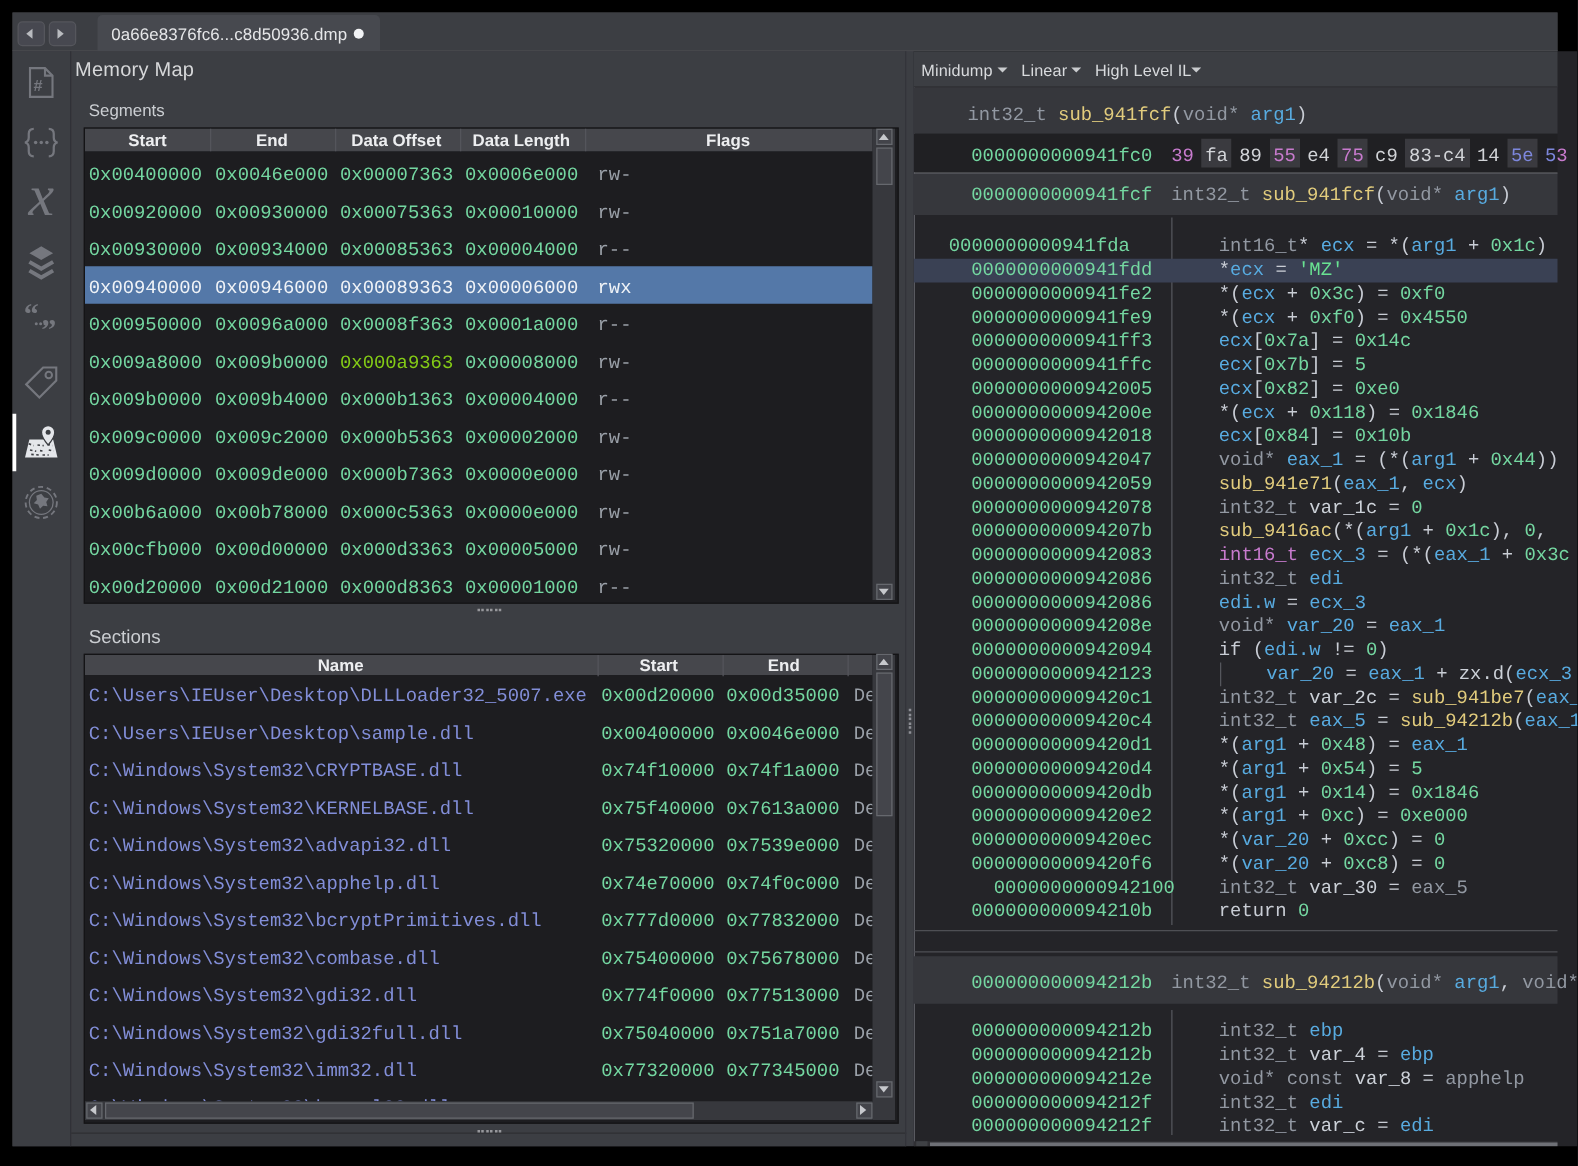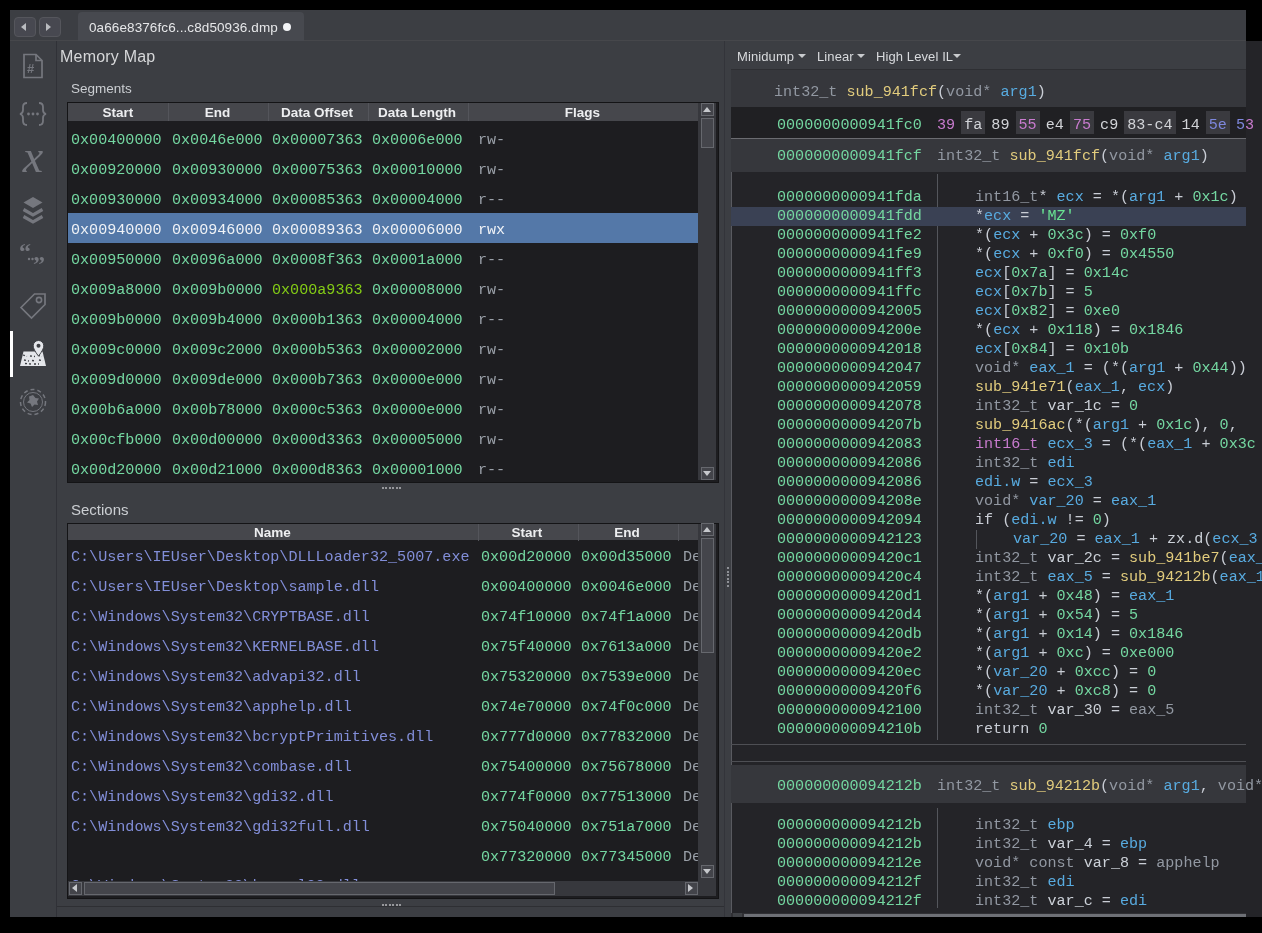--- a/index.html
+++ b/index.html
@@ -199,20 +199,21 @@
 <div class="abs mono g" style="left:581px;top:758.2px;height:19px;line-height:19px;">0x75678000</div>
 <div class="abs mono" style="left:683px;top:758.2px;height:19px;line-height:19px;color:#9aa0a8;width:15px;overflow:hidden;">De</div>
 <div class="abs mono sec" style="left:71px;top:788.2px;height:19px;line-height:19px;">C:\Windows\System32\gdi32.dll</div>
 <div class="abs mono g" style="left:481px;top:788.2px;height:19px;line-height:19px;">0x774f0000</div>
 <div class="abs mono g" style="left:581px;top:788.2px;height:19px;line-height:19px;">0x77513000</div>
 <div class="abs mono" style="left:683px;top:788.2px;height:19px;line-height:19px;color:#9aa0a8;width:15px;overflow:hidden;">De</div>
 <div class="abs mono sec" style="left:71px;top:818.2px;height:19px;line-height:19px;">C:\Windows\System32\gdi32full.dll</div>
 <div class="abs mono g" style="left:481px;top:818.2px;height:19px;line-height:19px;">0x75040000</div>
 <div class="abs mono g" style="left:581px;top:818.2px;height:19px;line-height:19px;">0x751a7000</div>
 <div class="abs mono" style="left:683px;top:818.2px;height:19px;line-height:19px;color:#9aa0a8;width:15px;overflow:hidden;">De</div>
+<div class="abs mono sec" style="left:71px;top:848.2px;height:19px;line-height:19px;">C:\Windows\System32\imm32.dll</div>
 <div class="abs mono g" style="left:481px;top:848.2px;height:19px;line-height:19px;">0x77320000</div>
 <div class="abs mono g" style="left:581px;top:848.2px;height:19px;line-height:19px;">0x77345000</div>
 <div class="abs mono" style="left:683px;top:848.2px;height:19px;line-height:19px;color:#9aa0a8;width:15px;overflow:hidden;">De</div>
 <div class="abs" style="left:68px;top:878.5px;width:630px;height:2.5px;overflow:hidden;">
       <div class="mono sec" style="position:absolute;left:3px;top:-2px;height:19px;line-height:19px;">C:\Windows\System32\kernel32.dll</div>
     </div>
 <div class="abs" style="left:698px;top:524px;width:18px;height:372px;background:#37383d;"></div>
 <div class="abs" style="left:700.5px;top:523px;width:13px;height:13px;background:#43444a;border:1px solid #66686e;box-sizing:border-box;"></div>
 <div class="abs tri-up" style="left:702.5px;top:527px;"></div>
 <div class="abs" style="left:700.5px;top:538px;width:13px;height:115px;background:#44454b;border:1px solid #66686e;box-sizing:border-box;"></div>
@@ -257,21 +258,21 @@
 <div class="abs" style="left:393.3px;top:69.5px;width:51.3px;height:23px;background:#3a3a3f;"></div>
 <div class="abs" style="left:474.8px;top:69.5px;width:24.1px;height:23px;background:#3a3a3f;"></div>
 <div class="abs mono g" style="left:46px;top:74.5px;height:19px;line-height:19px;">0000000000941fc0</div>
 <div class="abs mono" style="left:206px;top:74.5px;height:19px;line-height:19px;"><span class="p">39</span><span class="hw"> fa 89 </span><span class="p">55</span><span class="hw"> e4 </span><span class="p">75</span><span class="hw"> c9 83-c4 14 </span><span class="pp">5e 5</span><span class="p">3</span></div>
 <div class="abs" style="left:0;top:96.5px;width:515px;height:1px;background:#6b6c71;"></div>
 <div class="abs" style="left:0;top:97.5px;width:515px;height:33.5px;background:#36373c;"></div>
 <div class="abs mono g" style="left:46px;top:105.5px;height:19px;line-height:19px;">0000000000941fcf</div>
 <div class="abs mono" style="left:206px;top:105.5px;height:19px;line-height:19px;"><span class="t">int32_t </span><span class="y">sub_941fcf</span><span class="o">(</span><span class="t">void*</span><span class="t"> </span><span class="b">arg1</span><span class="o">)</span></div>
 <div class="abs" style="left:206px;top:133px;width:1px;height:566px;background:#54565c;"></div>
 <div class="cl" style="top:147px;">
-        <span class="mono g" style="position:absolute;left:46px;text-align:center;">0000000000941fda</span>
+        <span class="mono g" style="position:absolute;left:28px;text-align:center;">0000000000941fda</span>
         <span class="mono" style="position:absolute;left:244px;"><span class="t">int16_t</span><span class="o">*</span><span class="o"> </span><span class="b">ecx</span><span class="o"> = *(</span><span class="b">arg1</span><span class="o"> + </span><span class="g">0x1c</span><span class="o">)</span></span>
       </div>
 <div class="abs" style="left:0;top:166px;width:515px;height:19px;background:#3a4154;"></div>
 <div class="cl" style="top:166px;">
         <span class="mono g" style="position:absolute;left:46px;">0000000000941fdd</span>
         <span class="mono" style="position:absolute;left:244px;"><span class="o">*</span><span class="b">ecx</span><span class="o"> = </span><span class="gb">'MZ'</span></span>
       </div>
 <div class="cl" style="top:185px;">
         <span class="mono g" style="position:absolute;left:46px;">0000000000941fe2</span>
         <span class="mono" style="position:absolute;left:244px;"><span class="o">*(</span><span class="b">ecx</span><span class="o"> + </span><span class="g">0x3c</span><span class="o">) = </span><span class="g">0xf0</span></span>
@@ -367,21 +368,21 @@
       </div>
 <div class="cl" style="top:622px;">
         <span class="mono g" style="position:absolute;left:46px;">00000000009420ec</span>
         <span class="mono" style="position:absolute;left:244px;"><span class="o">*(</span><span class="b">var_20</span><span class="o"> + </span><span class="g">0xcc</span><span class="o">) = </span><span class="g">0</span></span>
       </div>
 <div class="cl" style="top:641px;">
         <span class="mono g" style="position:absolute;left:46px;">00000000009420f6</span>
         <span class="mono" style="position:absolute;left:244px;"><span class="o">*(</span><span class="b">var_20</span><span class="o"> + </span><span class="g">0xc8</span><span class="o">) = </span><span class="g">0</span></span>
       </div>
 <div class="cl" style="top:660px;">
-        <span class="mono g" style="position:absolute;left:46px;">0000000000942100</span>
+        <span class="mono g" style="position:absolute;left:64px;">0000000000942100</span>
         <span class="mono" style="position:absolute;left:244px;"><span class="t">int32_t</span><span class="o"> </span><span class="w">var_30</span><span class="o"> = </span><span class="t">eax_5</span></span>
       </div>
 <div class="cl" style="top:679px;">
         <span class="mono g" style="position:absolute;left:46px;">000000000094210b</span>
         <span class="mono" style="position:absolute;left:244px;"><span class="o">return </span><span class="g">0</span></span>
       </div>
 <div class="abs" style="left:0;top:702.5px;width:515px;height:1px;background:#4e4f54;"></div>
 <div class="abs" style="left:0;top:719.5px;width:515px;height:1px;background:#4e4f54;"></div>
 <div class="abs" style="left:0;top:724px;width:515px;height:37.5px;background:#36373c;"></div>
 <div class="abs mono g" style="left:46px;top:736px;height:19px;line-height:19px;">000000000094212b</div>

